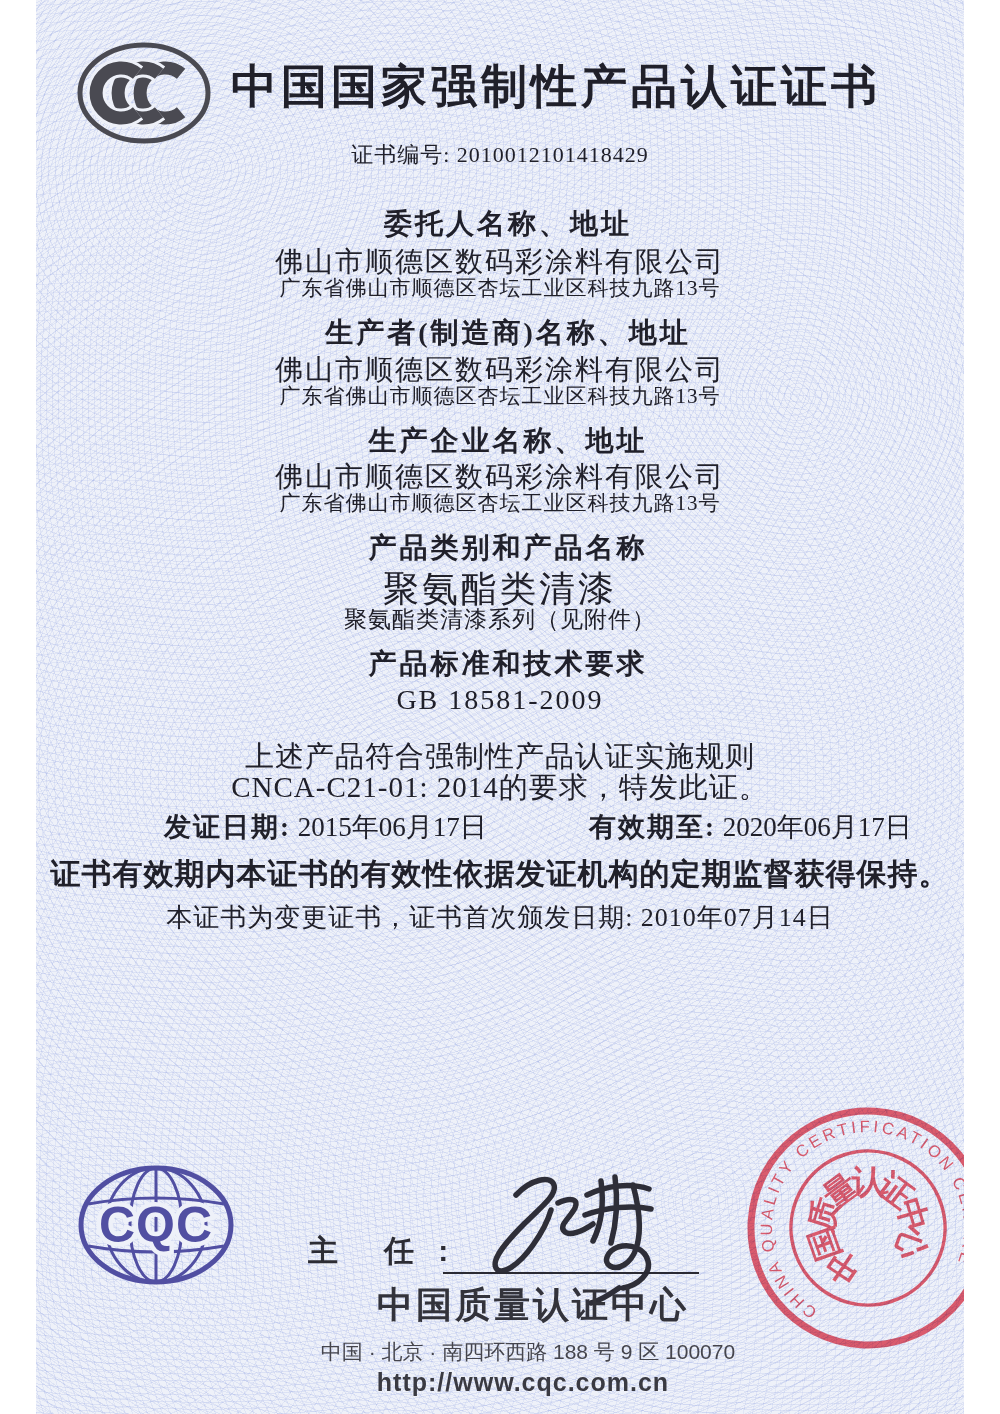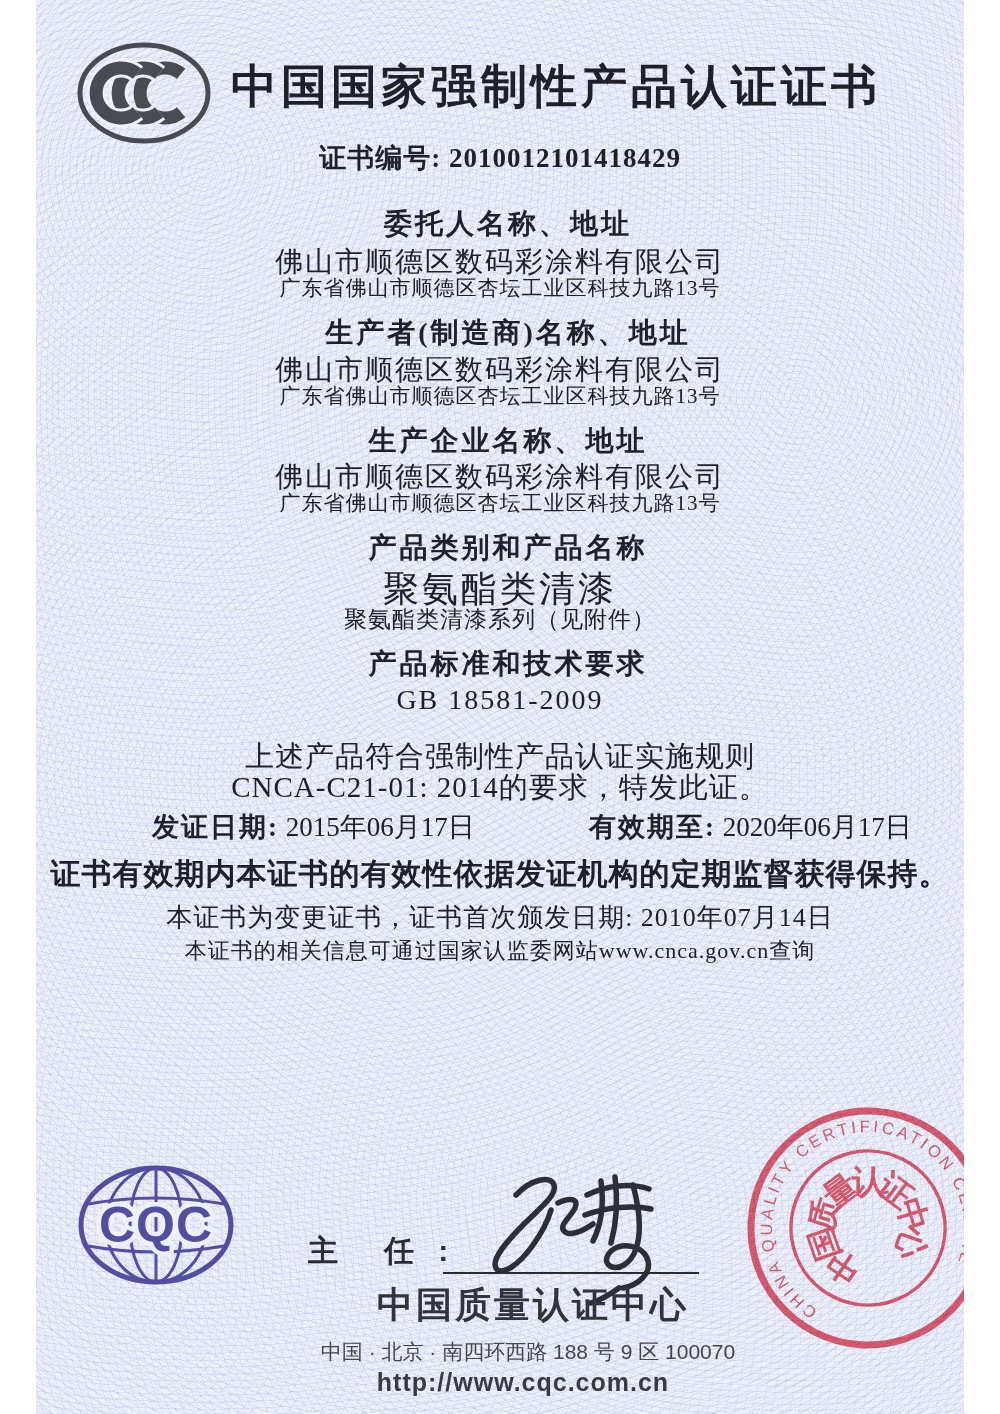--- a/index.html
+++ b/index.html
@@ -13,30 +13,30 @@
       repeating-radial-gradient(circle at 18% 12%, rgba(145,162,225,.20) 0 1px, rgba(255,255,255,0) 1px 7px),
       repeating-radial-gradient(circle at 82% 28%, rgba(145,162,225,.18) 0 1px, rgba(255,255,255,0) 1px 6px),
       repeating-radial-gradient(circle at 40% 55%, rgba(145,162,225,.16) 0 1px, rgba(255,255,255,0) 1px 8px),
       repeating-radial-gradient(circle at 72% 85%, rgba(145,162,225,.16) 0 1px, rgba(255,255,255,0) 1px 7px),
       repeating-radial-gradient(circle at 8% 90%, rgba(145,162,225,.14) 0 1px, rgba(255,255,255,0) 1px 9px);
     font-family:"Liberation Serif", serif;
     color:#20202a;
   }
   .row{position:absolute;left:0;right:0;text-align:center;white-space:nowrap;}
   .title{top:56px;left:112px;right:0;font-size:46px;font-weight:bold;letter-spacing:4px;}
-  .certno{top:140px;font-size:27px;font-weight:bold;letter-spacing:1px;}
+  .certno{top:140px;font-size:22px;font-weight:normal;letter-spacing:1px;}
   .sec-h{font-size:28px;font-weight:bold;letter-spacing:3px;padding-left:16px;}
   .company{font-size:28px;letter-spacing:2px;}
   .addr{font-size:21px;letter-spacing:1px;}
   .prod-main{font-size:36px;letter-spacing:3px;}
   .prod-sub{font-size:23px;letter-spacing:1px;}
   .gb{font-size:28px;letter-spacing:2px;}
   .stmt{font-size:29px;letter-spacing:1px;}
   .dates{position:absolute;top:809px;left:0;right:0;font-size:27px;white-space:nowrap;}
-  .date-issue{position:absolute;left:116px;top:0;}
+  .date-issue{position:absolute;left:128px;top:0;}
   .date-expiry{position:absolute;left:553px;top:0;}
   .dates b{font-weight:bold;letter-spacing:2px;}
   .validity{font-size:30px;font-weight:bold;letter-spacing:1px;}
   .change{font-size:26px;letter-spacing:1px;}
   .query{font-size:22px;letter-spacing:1px;}
   .ccc-logo{position:absolute;left:38px;top:40px;}
   .cqc-logo{position:absolute;left:40px;top:1164px;}
   .director{position:absolute;left:272px;top:1231px;font-family:"Liberation Sans",sans-serif;
             font-size:30px;font-weight:bold;letter-spacing:8px;color:#2c2c34;white-space:nowrap;}
   .sig-svg{position:absolute;left:425px;top:1150px;}
@@ -103,21 +103,20 @@
       <span>2015年06月17日</span>
     </span>
     <span class="date-expiry">
       <b>有效期至:</b>
       <span>2020年06月17日</span>
     </span>
   </div>
 
   <div class="row validity" style="top:854px">证书有效期内本证书的有效性依据发证机构的定期监督获得保持。</div>
   <div class="row change" style="top:900px">本证书为变更证书，证书首次颁发日期: 2010年07月14日</div>
-  <div class="row query" style="top:936px">本证书的相关信息可通过国家认监委网站www.cnca.gov.cn查询</div>
 
   <svg class="cqc-logo" width="160" height="122" viewBox="0 0 160 122">
     <g fill="none" stroke="#514fa2">
       <ellipse cx="80" cy="61" rx="75" ry="57" stroke-width="5"></ellipse>
       <ellipse cx="80" cy="61" rx="50" ry="57" stroke-width="3"></ellipse>
       <ellipse cx="80" cy="61" rx="26" ry="57" stroke-width="3"></ellipse>
       <path d="M 80 4 L 80 118" stroke-width="3"></path>
       <path d="M 12 40 Q 80 28 148 40" stroke-width="3"></path>
       <path d="M 12 82 Q 80 94 148 82" stroke-width="3"></path>
     </g>

